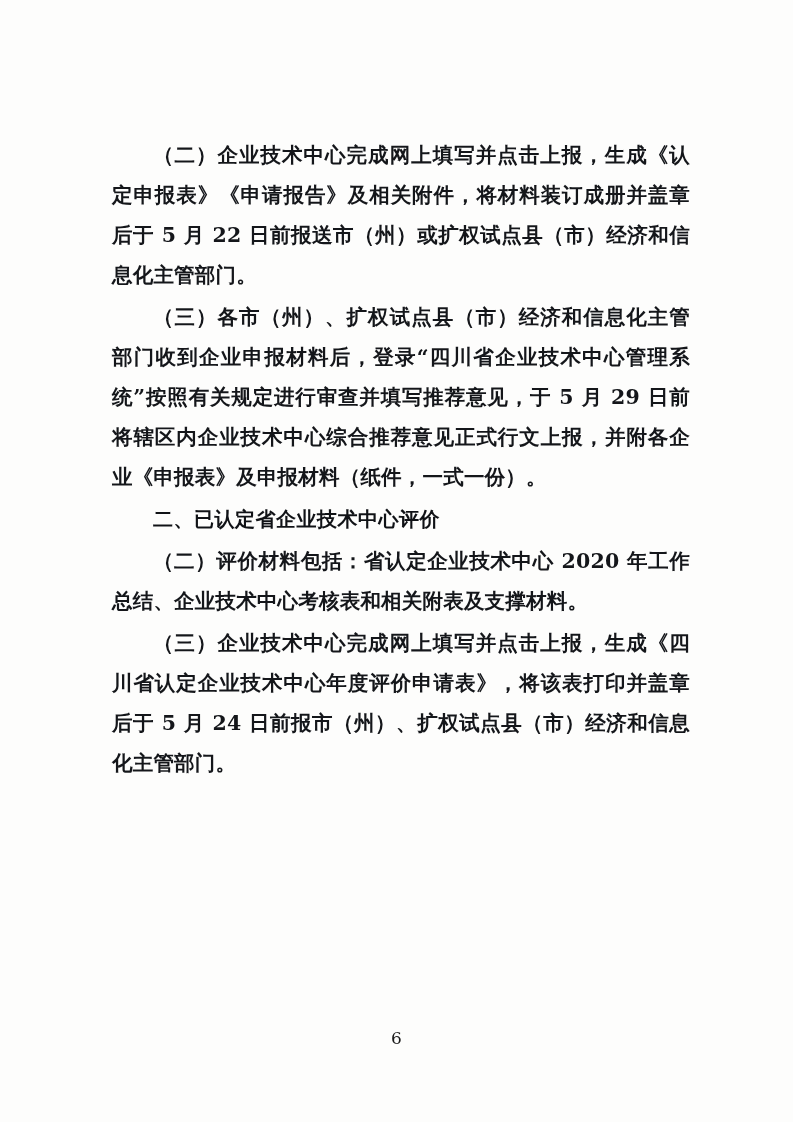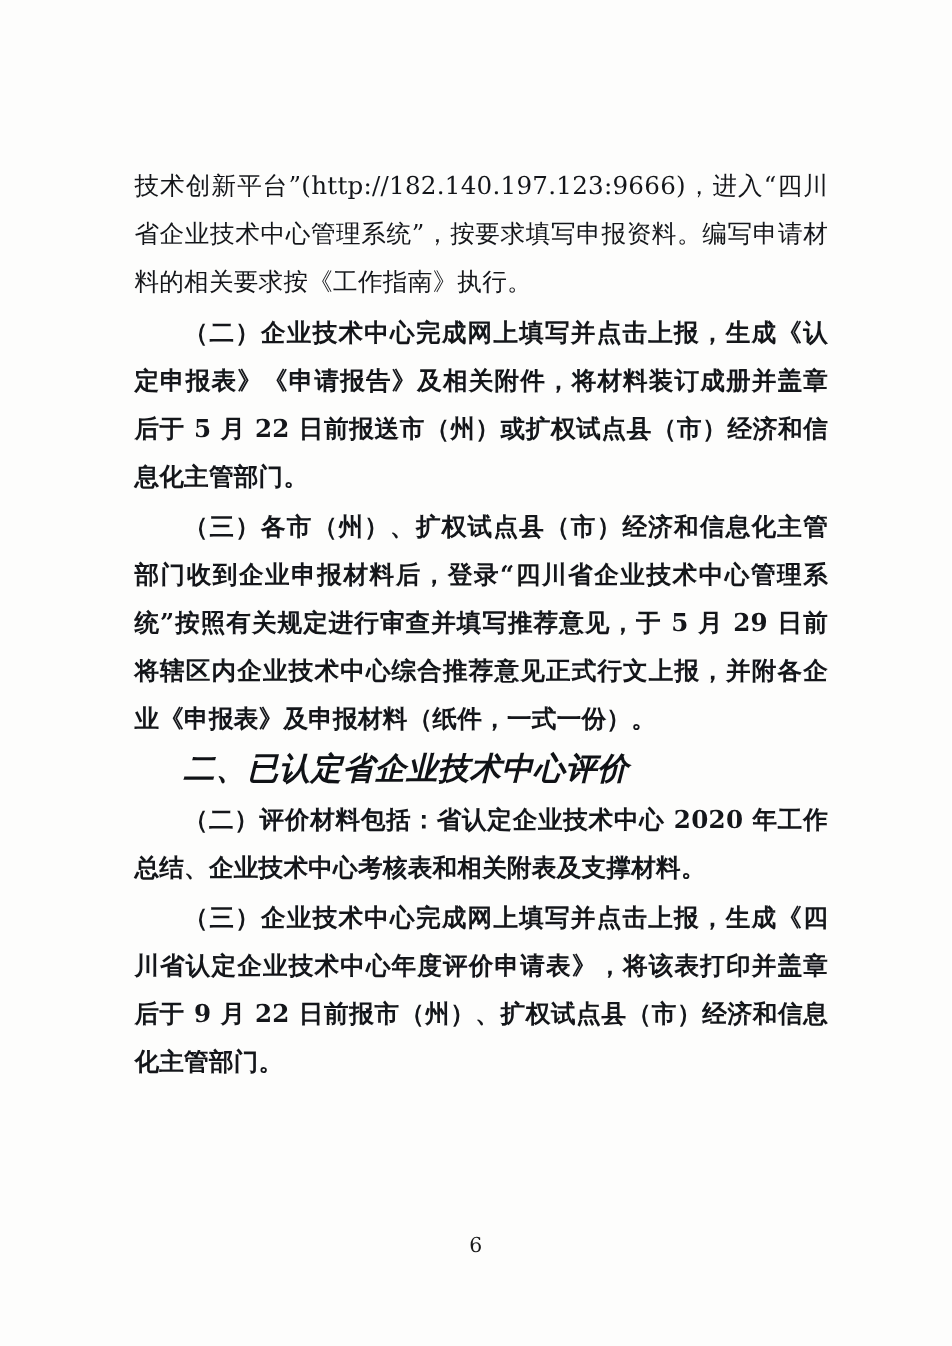--- a/index.html
+++ b/index.html
@@ -38,54 +38,52 @@
     letter-spacing: 0.2px;
     color: #14161a;
     font-family: "DejaVu Serif", "Liberation Serif", serif;
   }
   p.indent {
     text-indent: 41px;
     font-weight: bold;
   }
   p.heading {
     margin: 0 0 2px 0;
-    font-size: 26px;
+    font-size: 20px;
     line-height: 40px;
     text-indent: 41px;
     font-weight: bold;
     color: #101216;
     letter-spacing: 0.5px;
-    font-style: italic;
   }
   .pagenum {
     position: absolute;
     left: 0;
     top: 1028px;
     width: 793px;
     text-align: center;
     font-size: 17px;
     color: #1a1a1a;
     font-family: "DejaVu Serif", "Liberation Serif", serif;
   }
 </style>
 </head>
 <body>
 
 <div class="page">
   <div class="content">
 
-    <p class="para">技术创新平台”(http://182.140.197.123:9666)，进入“四川省企业技术中心管理系统”，按要求填写申报资料。编写申请材料的相关要求按《工作指南》执行。</p>
 
     <p class="para indent">（二）企业技术中心完成网上填写并点击上报，生成《认定申报表》《申请报告》及相关附件，将材料装订成册并盖章后于 5 月 22 日前报送市（州）或扩权试点县（市）经济和信息化主管部门。</p>
 
     <p class="para indent">（三）各市（州）、扩权试点县（市）经济和信息化主管部门收到企业申报材料后，登录“四川省企业技术中心管理系统”按照有关规定进行审查并填写推荐意见，于 5 月 29 日前将辖区内企业技术中心综合推荐意见正式行文上报，并附各企业《申报表》及申报材料（纸件，一式一份）。</p>
 
     <p class="heading">二、已认定省企业技术中心评价</p>
 
 
     <p class="para indent">（二）评价材料包括：省认定企业技术中心 2020 年工作总结、企业技术中心考核表和相关附表及支撑材料。</p>
 
-    <p class="para indent">（三）企业技术中心完成网上填写并点击上报，生成《四川省认定企业技术中心年度评价申请表》，将该表打印并盖章后于 9 月 22 日前报市（州）、扩权试点县（市）经济和信息化主管部门。</p>
+    <p class="para indent">（三）企业技术中心完成网上填写并点击上报，生成《四川省认定企业技术中心年度评价申请表》，将该表打印并盖章后于 5 月 24 日前报市（州）、扩权试点县（市）经济和信息化主管部门。</p>
 
   </div>
 
   <div class="pagenum">6</div>
 </div>
 
 </body></html>

